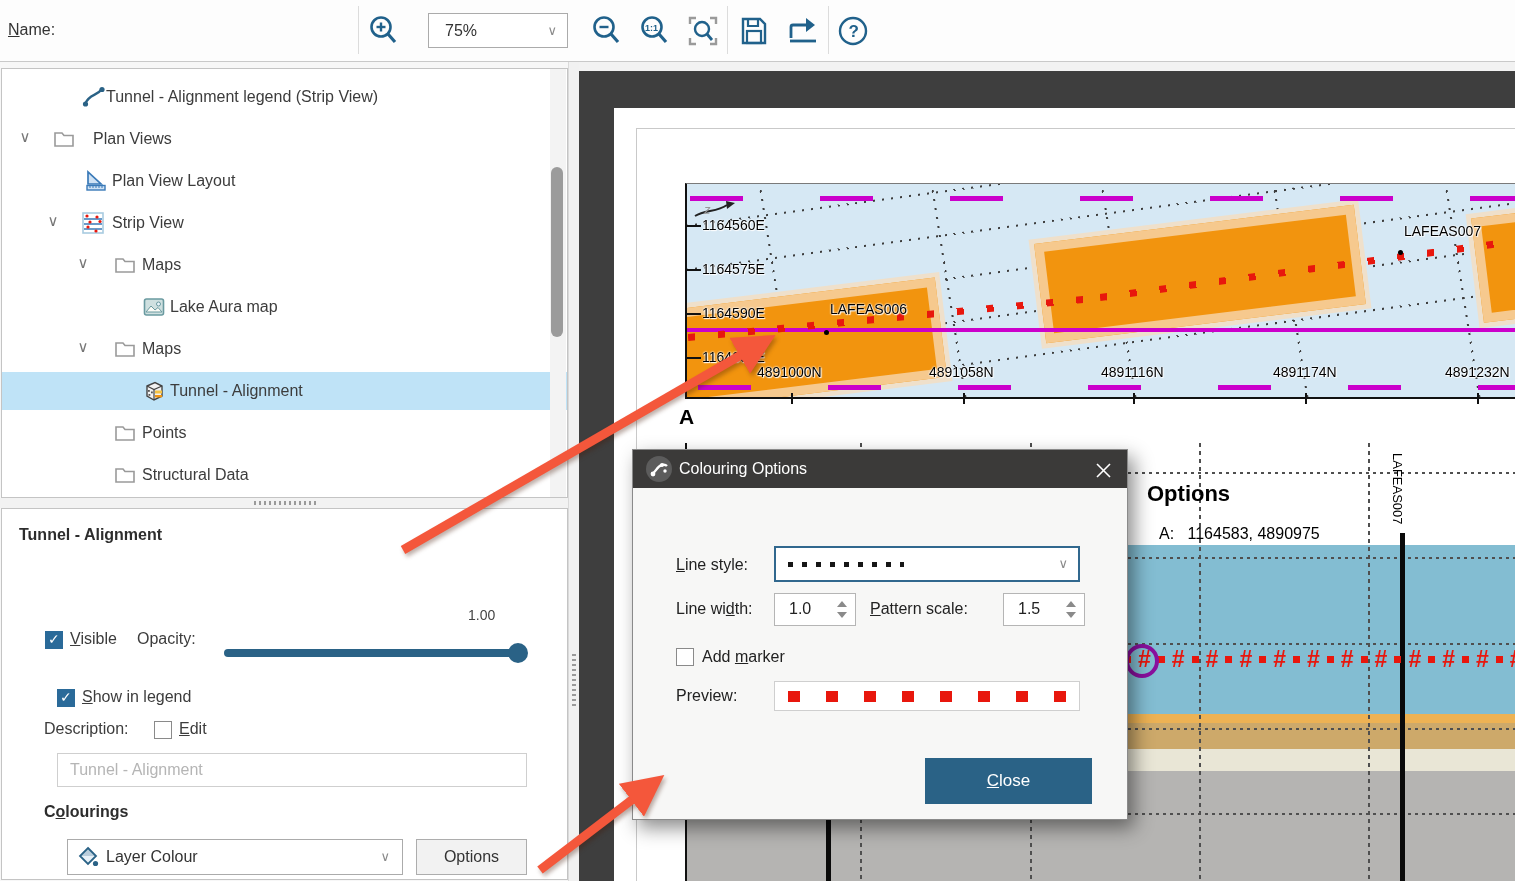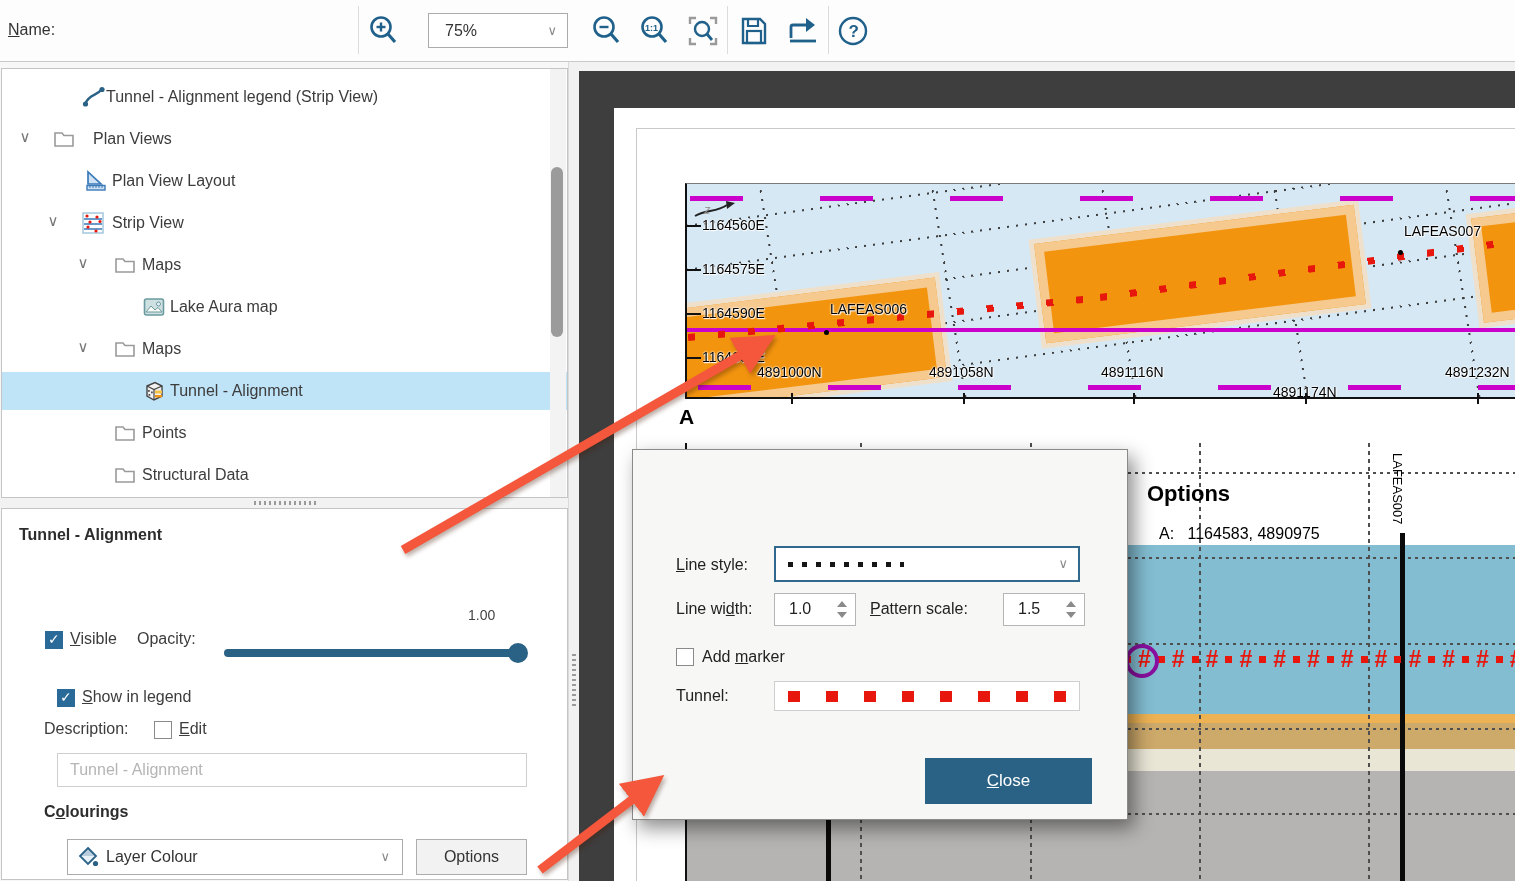--- a/index.html
+++ b/index.html
@@ -248,21 +248,21 @@
     <div class="mlabel" style="left: 15px; top: 33px;">1164560E</div>
     <div class="etick" style="top: 85px;"></div>
     <div class="mlabel" style="left: 15px; top: 77px;">1164575E</div>
     <div class="etick" style="top: 129px;"></div>
     <div class="mlabel" style="left: 15px; top: 121px;">1164590E</div>
     <div class="etick" style="top: 173px;"></div>
     <div class="mlabel" style="left: 15px; top: 165px;">1164605E</div>
     <div class="mlabel" style="left: 70px; top: 180px;">4891000N</div>
     <div class="mlabel" style="left: 242px; top: 180px;">4891058N</div>
     <div class="mlabel" style="left: 414px; top: 180px;">4891116N</div>
-    <div class="mlabel" style="left: 586px; top: 180px; margin-top: 20px;">4891174N</div>
+    <div class="mlabel" style="left: 586px; top: 180px;">4891174N</div>
     <div class="mlabel" style="left: 758px; top: 180px;">4891232N</div>
     <div style="position: absolute; left: 137px; top: 146px; width: 5px; height: 5px; border-radius: 50%; background: rgb(0, 0, 0);"></div>
     <div style="position: absolute; left: 711px; top: 66px; width: 5px; height: 5px; border-radius: 50%; background: rgb(0, 0, 0);"></div>
     <div class="mlabel" style="left: 143px; top: 117px;">LAFEAS006</div>
     <div class="mlabel" style="left: 717px; top: 39px;">LAFEAS007</div>
     <div style="position: absolute; left: 6px; top: 16px; width: 46px; height: 22px;"><svg width="46" height="22" viewBox="0 0 46 22">
         <path d="M2 16 C12 10 24 12 34 5" fill="none" stroke="#222" stroke-width="2"></path>
         <polygon points="33,1 42,3 34,9" fill="#222"></polygon>
         <text x="11" y="14" font-size="13" fill="#999" font-style="italic">z</text>
       </svg></div>
@@ -453,40 +453,56 @@
     </svg>
     <span class="clabel">Layer Colour</span>
     <span class="chev">∨</span>
   </div>
   <button id="options-button">
     <span>Options</span>
   </button>
 </div>
 
 <div id="dialog">
+  <div id="dialog-title">
+    <svg id="dialog-appicon" viewBox="0 0 28 28">
+      <circle cx="14" cy="14" r="13" fill="#5c5c5c"></circle>
+      <path d="M7 19 C11 17 12 11 17 10 C19 9.5 21 10 22 11" fill="none" stroke="#fff" stroke-width="2.4"></path>
+      <circle cx="8" cy="19" r="2.4" fill="#fff"></circle>
+      <circle cx="17" cy="10" r="2" fill="#fff"></circle>
+      <circle cx="20" cy="16" r="1.7" fill="#fff"></circle>
+    </svg>
+    <span class="ttl">Colouring Options</span>
+    <div id="dialog-close">
+      <svg width="15" height="15" viewBox="0 0 15 15">
+        <line x1="1" y1="1" x2="14" y2="14" stroke="#fff" stroke-width="1.6"></line>
+        <line x1="14" y1="1" x2="1" y2="14" stroke="#fff" stroke-width="1.6"></line>
+      </svg>
+    </div>
+  </div>
   <span class="dlabel" style="left:43px;top:106px"><u>L</u>ine style:</span>
   <div id="line-style-select">
     <div class="pat"></div>
     <span class="chev">∨</span>
   </div>
   <span class="dlabel" style="left:43px;top:150px">Line wi<u>d</u>th:</span>
   <div class="spin" style="left:141px;top:143px">
     <span class="val">1.0</span>
     <span class="up"></span>
     <span class="dn"></span>
   </div>
   <span class="dlabel" style="left:237px;top:150px"><u>P</u>attern scale:</span>
   <div class="spin" style="left:370px;top:143px">
     <span class="val">1.5</span>
     <span class="up"></span>
     <span class="dn"></span>
   </div>
   <div class="cb" style="left:43px;top:198px"></div>
   <span class="dlabel" style="left:69px;top:198px">Add <u>m</u>arker</span>
-  <span class="dlabel" style="left:43px;top:237px">Tunnel:</span>
+  <span class="dlabel" style="left:43px;top:237px">Preview:</span>
   <div id="preview-box">
       <span class="mark"></span>
       <span class="mark"></span>
       <span class="mark"></span>
       <span class="mark"></span>
       <span class="mark"></span>
       <span class="mark"></span>
       <span class="mark"></span>
       <span class="mark"></span>
     </div>

